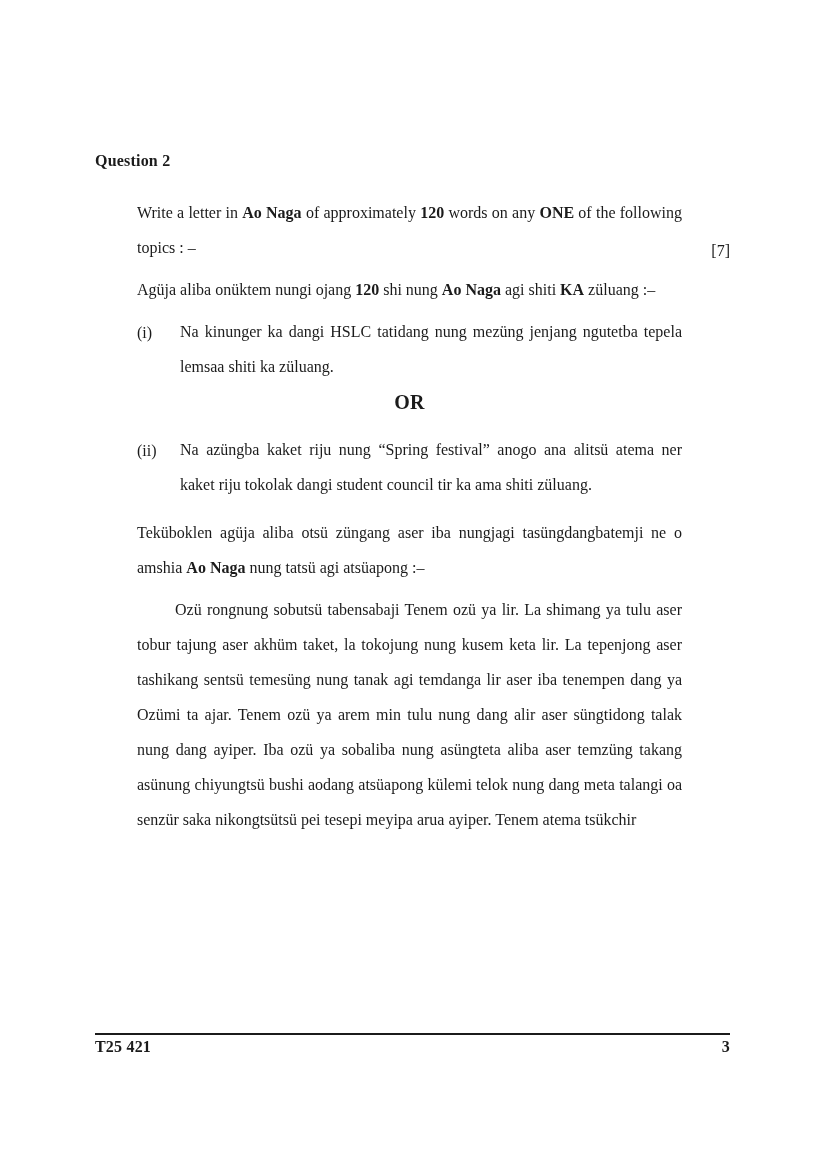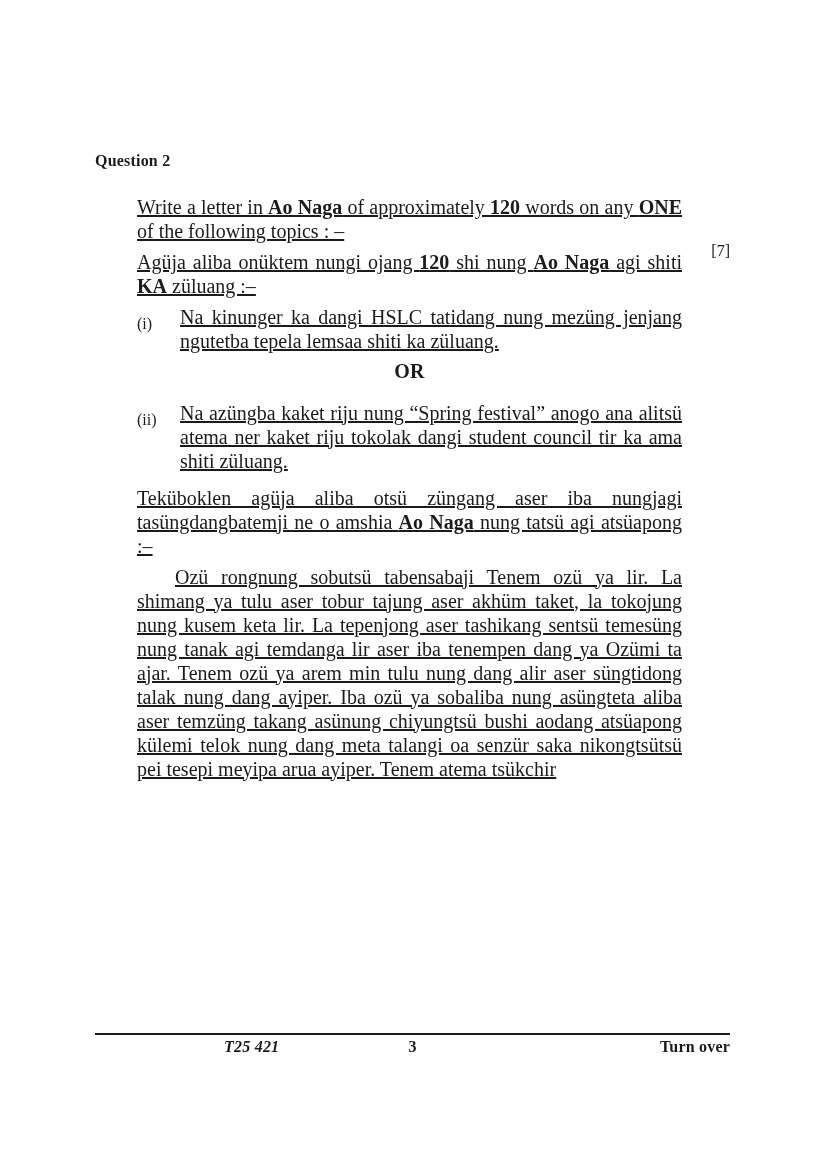--- a/index.html
+++ b/index.html
@@ -32,25 +32,24 @@
     line-height: 22px;
     margin: 0 0 23px 0;
     letter-spacing: 0.2px;
   }
   .q3 .q-heading { margin-bottom: 15px; }
   .q-body {
     margin-left: 42px;
     margin-right: 48px; 
   }
   .para {
-    font-size: 20px;
-    line-height: 24px;
+    font-size: 16px;
+    line-height: 35px;
     margin: 0 0 7px 0;
     text-align: justify;
-    text-decoration: underline;
   }
   .b { font-weight: bold; }
   .para-with-marks { position: relative; }
   .marks {
     position: absolute;
     right: -48px; 
     top: 37px;
     font-size: 16px;
     line-height: 37.5px;
   }
@@ -81,21 +80,21 @@
     right: 96px;
     top: 1033px;
     border-top: 2px solid #1b1b1b;
     padding-top: 3px;
     display: flex;
     align-items: baseline;
     font-size: 16px;
     font-weight: bold;
     letter-spacing: 0.2px;
   }
-  .page-footer .f-left  { flex: 1; text-align: center; font-style: italic; }
+  .page-footer .f-left  { flex: 1; text-align: left; }
   .page-footer .f-mid   { flex: 0; text-align: center; }
   .page-footer .f-right { flex: 1; text-align: right; }
 </style>
 </head>
 <body>
 
 <div class="page">
   <div class="content">
 
     <section class="q2">
@@ -131,15 +130,14 @@
 
         <p class="para passage">Ozü rongnung sobutsü tabensabaji Tenem ozü ya lir. La shimang ya tulu aser tobur tajung aser akhüm taket, la tokojung nung kusem keta lir. La tepenjong aser tashikang sentsü temesüng nung tanak agi temdanga lir aser iba tenempen dang ya Ozümi ta ajar. Tenem ozü ya arem min tulu nung dang alir aser süngtidong talak nung dang ayiper. Iba ozü ya sobaliba nung asüngteta aliba aser temzüng takang asünung chiyungtsü bushi aodang atsüapong külemi telok nung dang meta talangi oa senzür saka nikongtsütsü pei tesepi meyipa arua ayiper.  Tenem atema tsükchir</p>
       </div>
     </section>
 
   </div>
 
   <footer class="page-footer">
     <span class="f-left">T25 421</span>
     <span class="f-mid">3</span>
-    <span class="f-right">Turn over</span>
   </footer>
 </div>
 
 </body></html>

